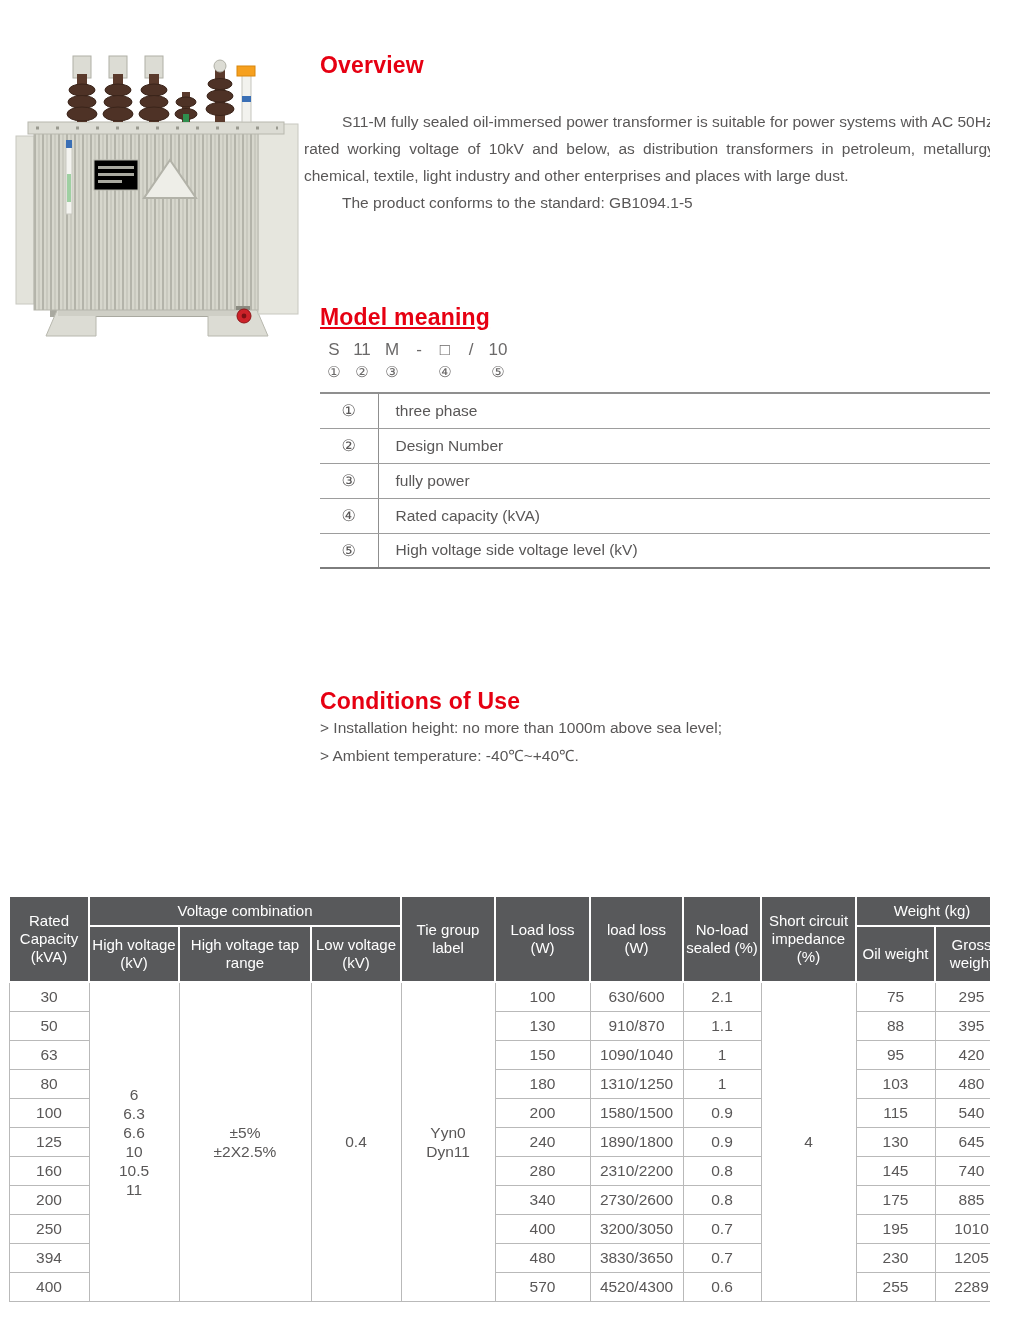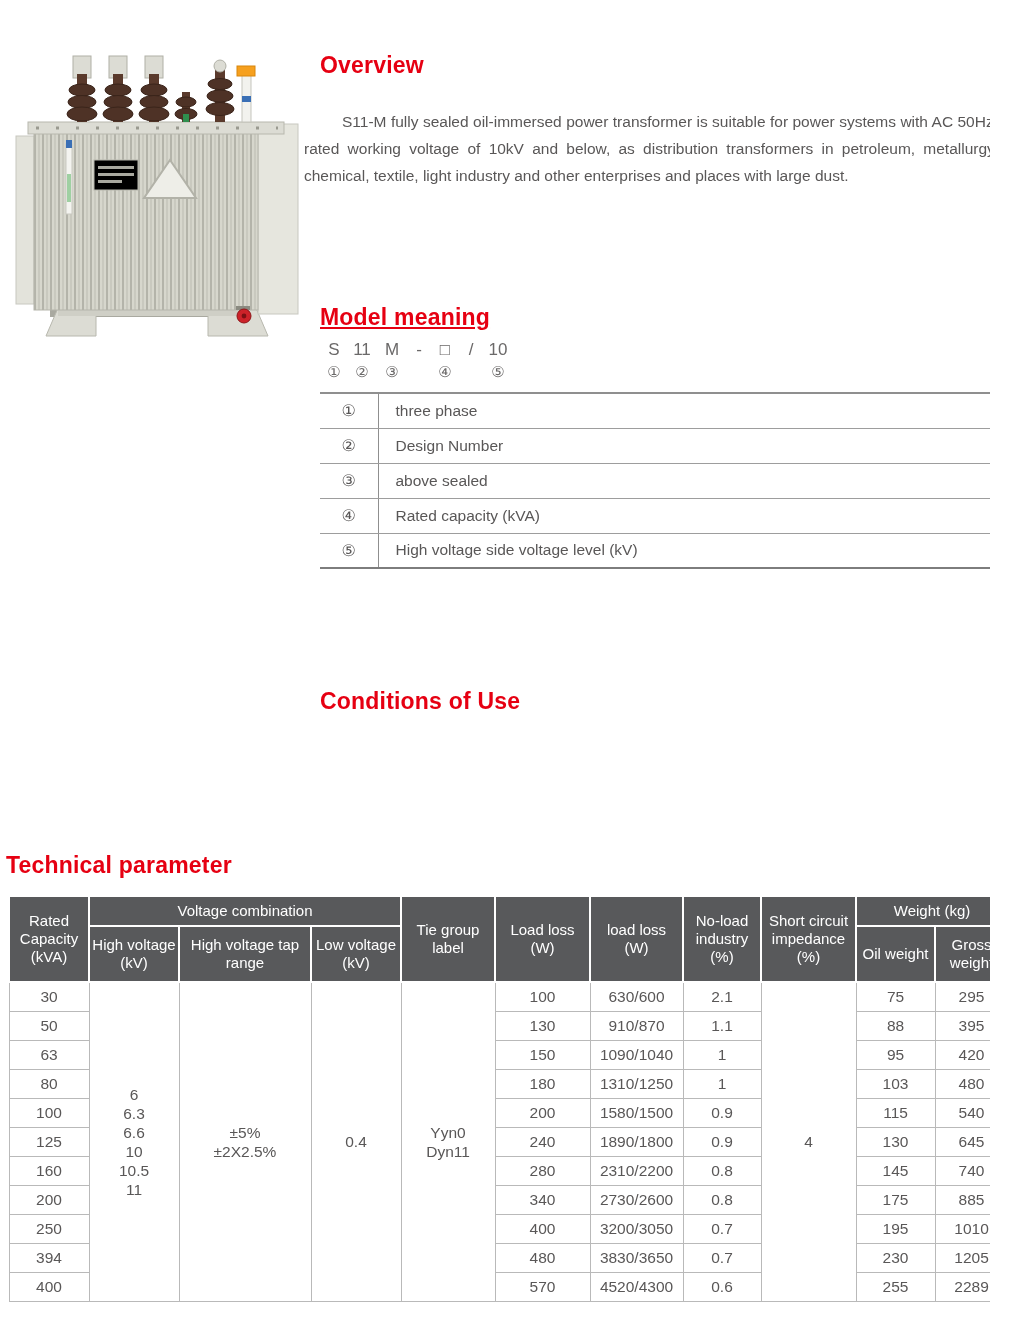--- a/index.html
+++ b/index.html
@@ -142,20 +142,21 @@
         <rect x="226" y="262" width="14" height="4" fill="#8a8a80"></rect>
         <circle cx="234" cy="272" r="7" fill="#cc2229" stroke="#8e1418"></circle>
         <circle cx="234" cy="272" r="2.4" fill="#7c1014"></circle>
       </g>
     </svg>
   </div>
 
   <h2 class="red-heading overview-heading">Overview</h2>
   <div class="overview-text">
     <p>S11-M fully sealed oil-immersed power transformer is suitable for power systems with AC 50Hz, rated working voltage of 10kV and below, as distribution transformers in petroleum, metallurgy, chemical, textile, light industry and other enterprises and places with large dust.</p>
+    <p>The product conforms to the standard: GB1094.1-5</p>
   </div>
 
   <h2 class="red-heading model-heading">Model meaning</h2>
   <div class="model-code">
     <span class="code-slot w0">S</span>
     <span class="code-slot w1">11</span>
     <span class="code-slot w2">M</span>
     <span class="code-slot w3">-</span>
     <span class="code-slot w4">□</span>
     <span class="code-slot w5">/</span>
@@ -176,36 +177,39 @@
       <tr>
         <td class="num">①</td>
         <td class="desc">three phase</td>
       </tr>
       <tr>
         <td class="num">②</td>
         <td class="desc">Design Number</td>
       </tr>
       <tr>
         <td class="num">③</td>
-        <td class="desc">above sealed</td>
+        <td class="desc">fully power</td>
       </tr>
       <tr>
         <td class="num">④</td>
         <td class="desc">Rated capacity (kVA)</td>
       </tr>
       <tr>
         <td class="num">⑤</td>
         <td class="desc">High voltage side voltage level (kV)</td>
       </tr>
     </tbody>
   </table>
 
   <h2 class="red-heading conditions-heading">Conditions of Use</h2>
-
-  <h2 class="red-heading tech-heading">Technical parameter</h2>
+  <div class="conditions-items">
+    <div>&gt; Installation height: no more than 1000m above sea level;</div>
+    <div>&gt; Ambient temperature: -40℃~+40℃.</div>
+  </div>
+
   <table class="tech-table">
     <colgroup>
       <col style="width:80px">
         <col style="width:90px">
         <col style="width:132px">
         <col style="width:90px">
       <col style="width:94px">
         <col style="width:95px">
         <col style="width:93px">
         <col style="width:78px">
@@ -213,21 +217,21 @@
         <col style="width:79px">
         <col style="width:73px">
     </colgroup>
     <thead>
       <tr class="h1">
         <th rowspan="2">Rated Capacity (kVA)</th>
         <th colspan="3">Voltage combination</th>
         <th rowspan="2">Tie group label</th>
         <th rowspan="2">Load loss (W)</th>
         <th rowspan="2">load loss (W)</th>
-        <th rowspan="2">No-load industry (%)</th>
+        <th rowspan="2">No-load sealed (%)</th>
         <th rowspan="2">Short circuit impedance (%)</th>
         <th colspan="2">Weight (kg)</th>
       </tr>
       <tr class="h2">
         <th>High voltage (kV)</th>
         <th>High voltage tap range</th>
         <th>Low voltage (kV)</th>
         <th>Oil weight</th>
         <th>Gross weight</th>
       </tr>

